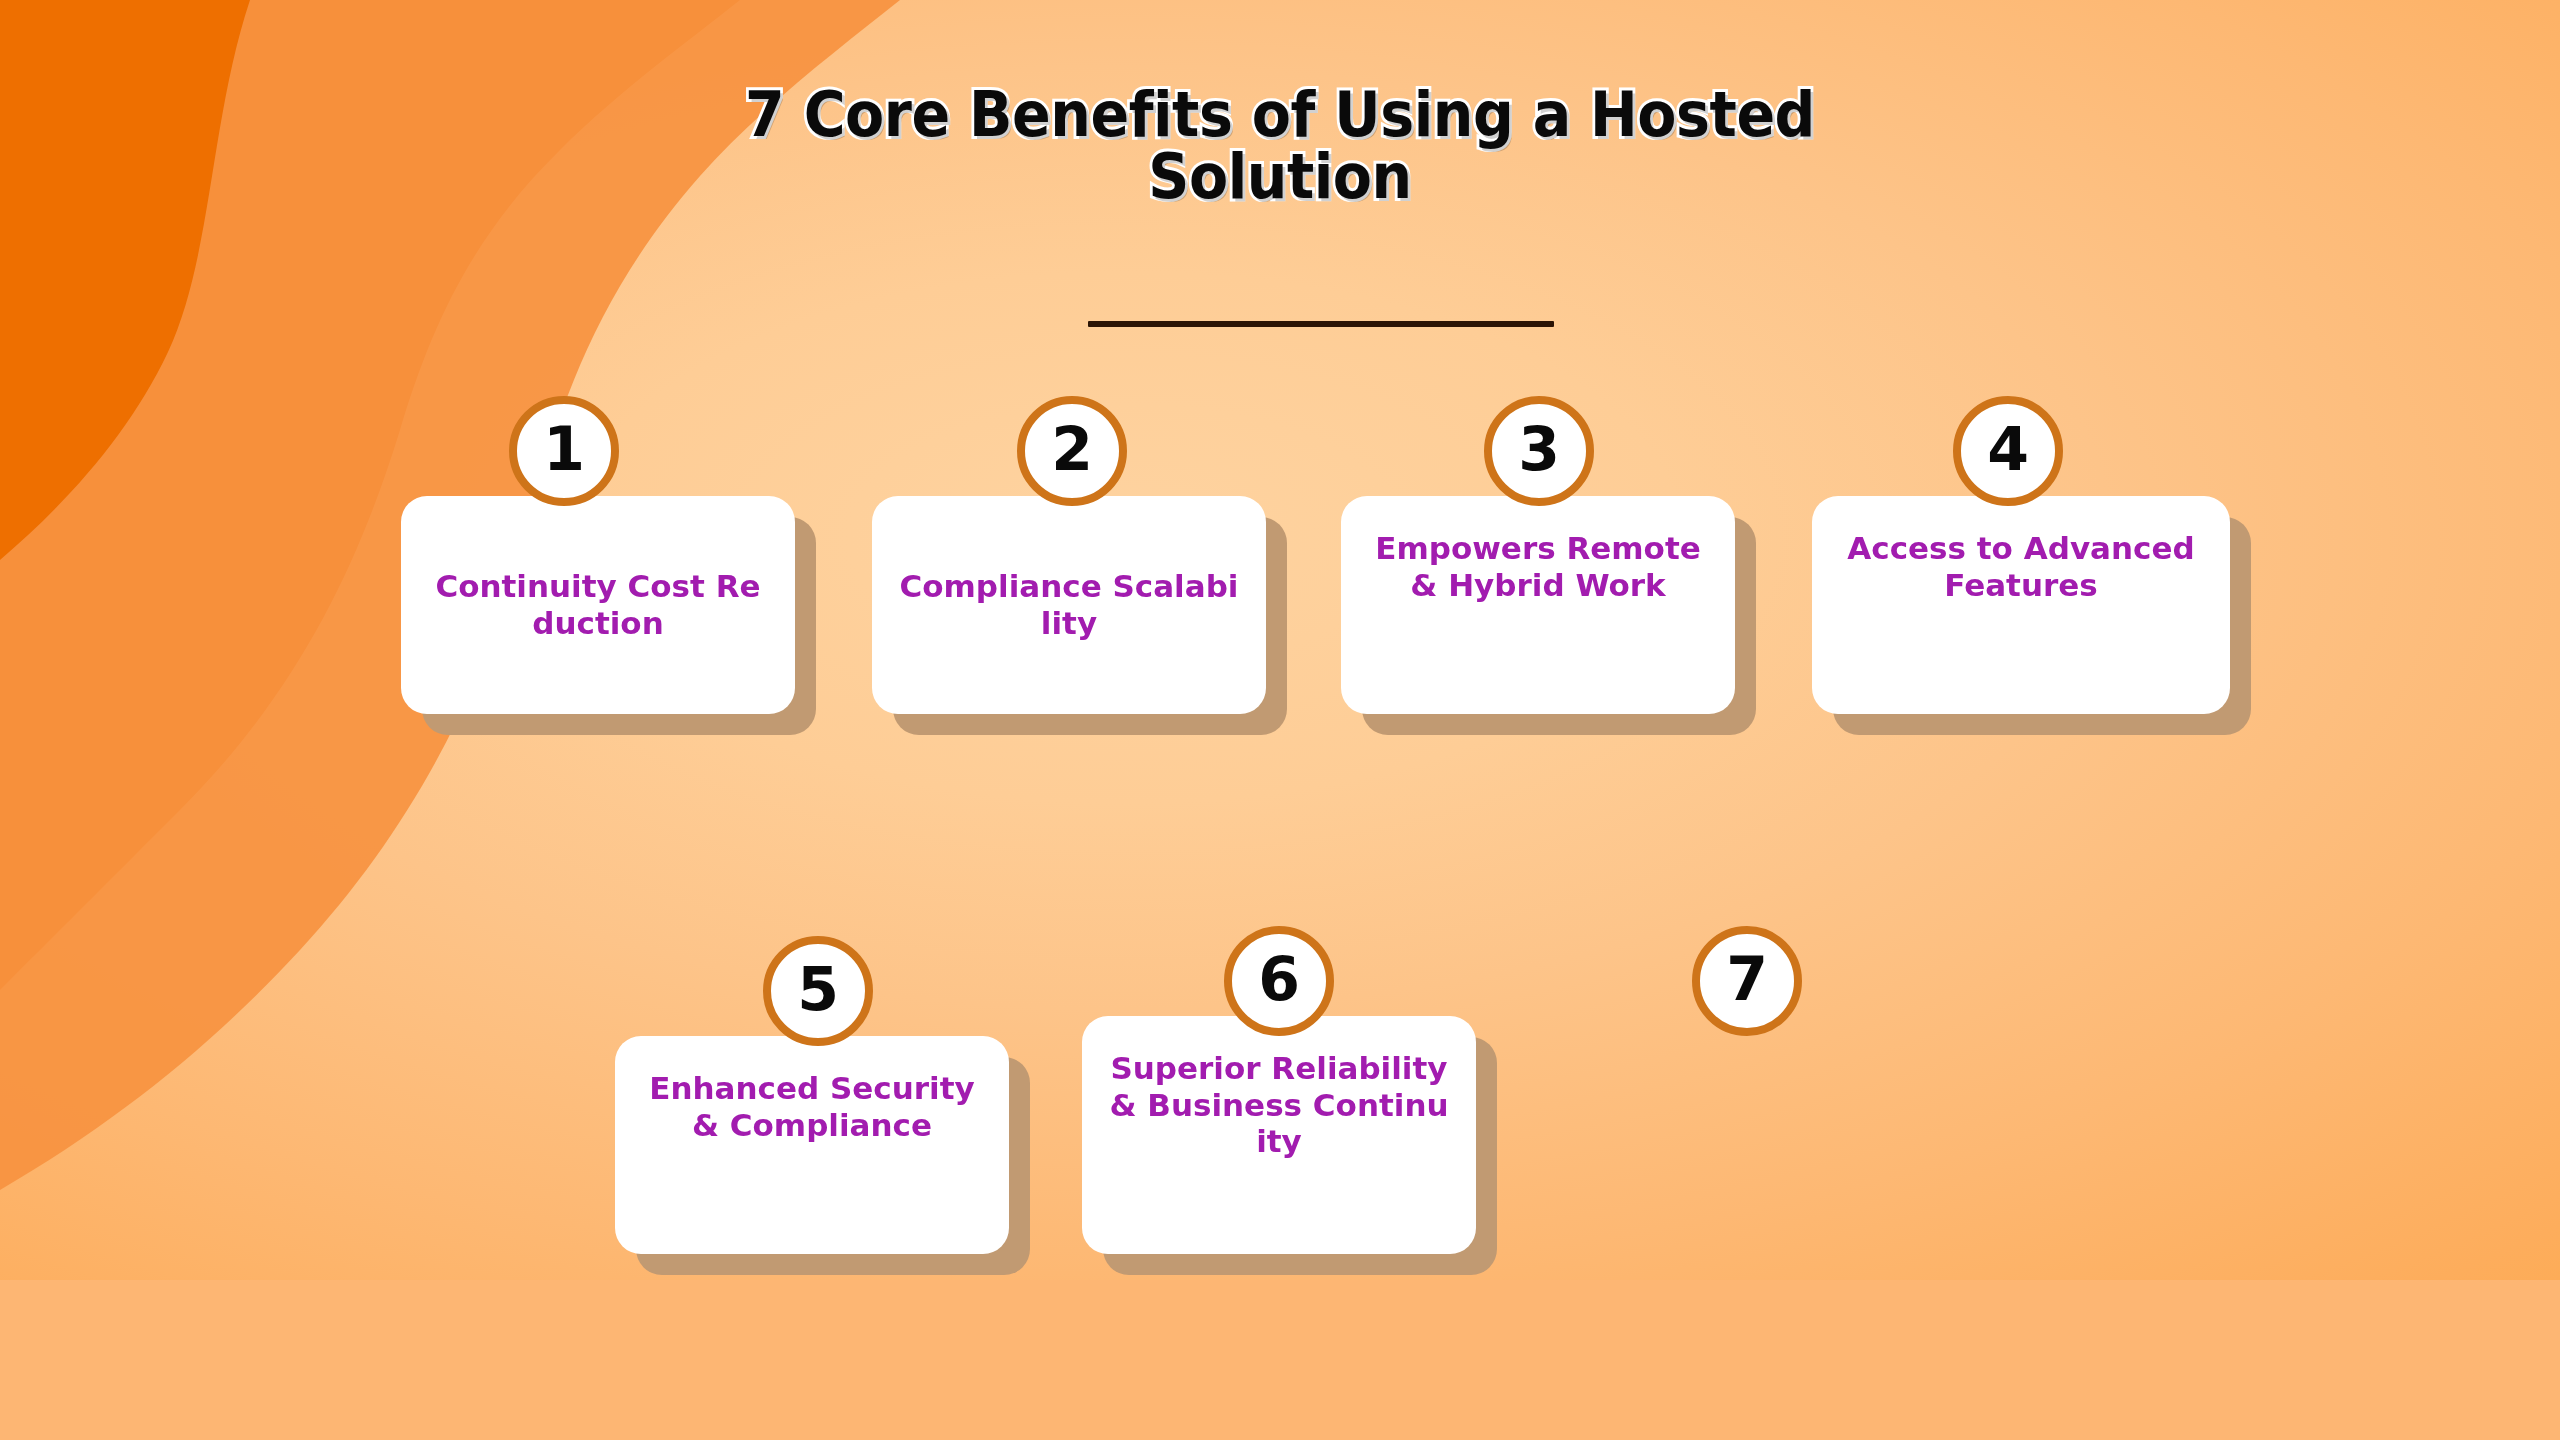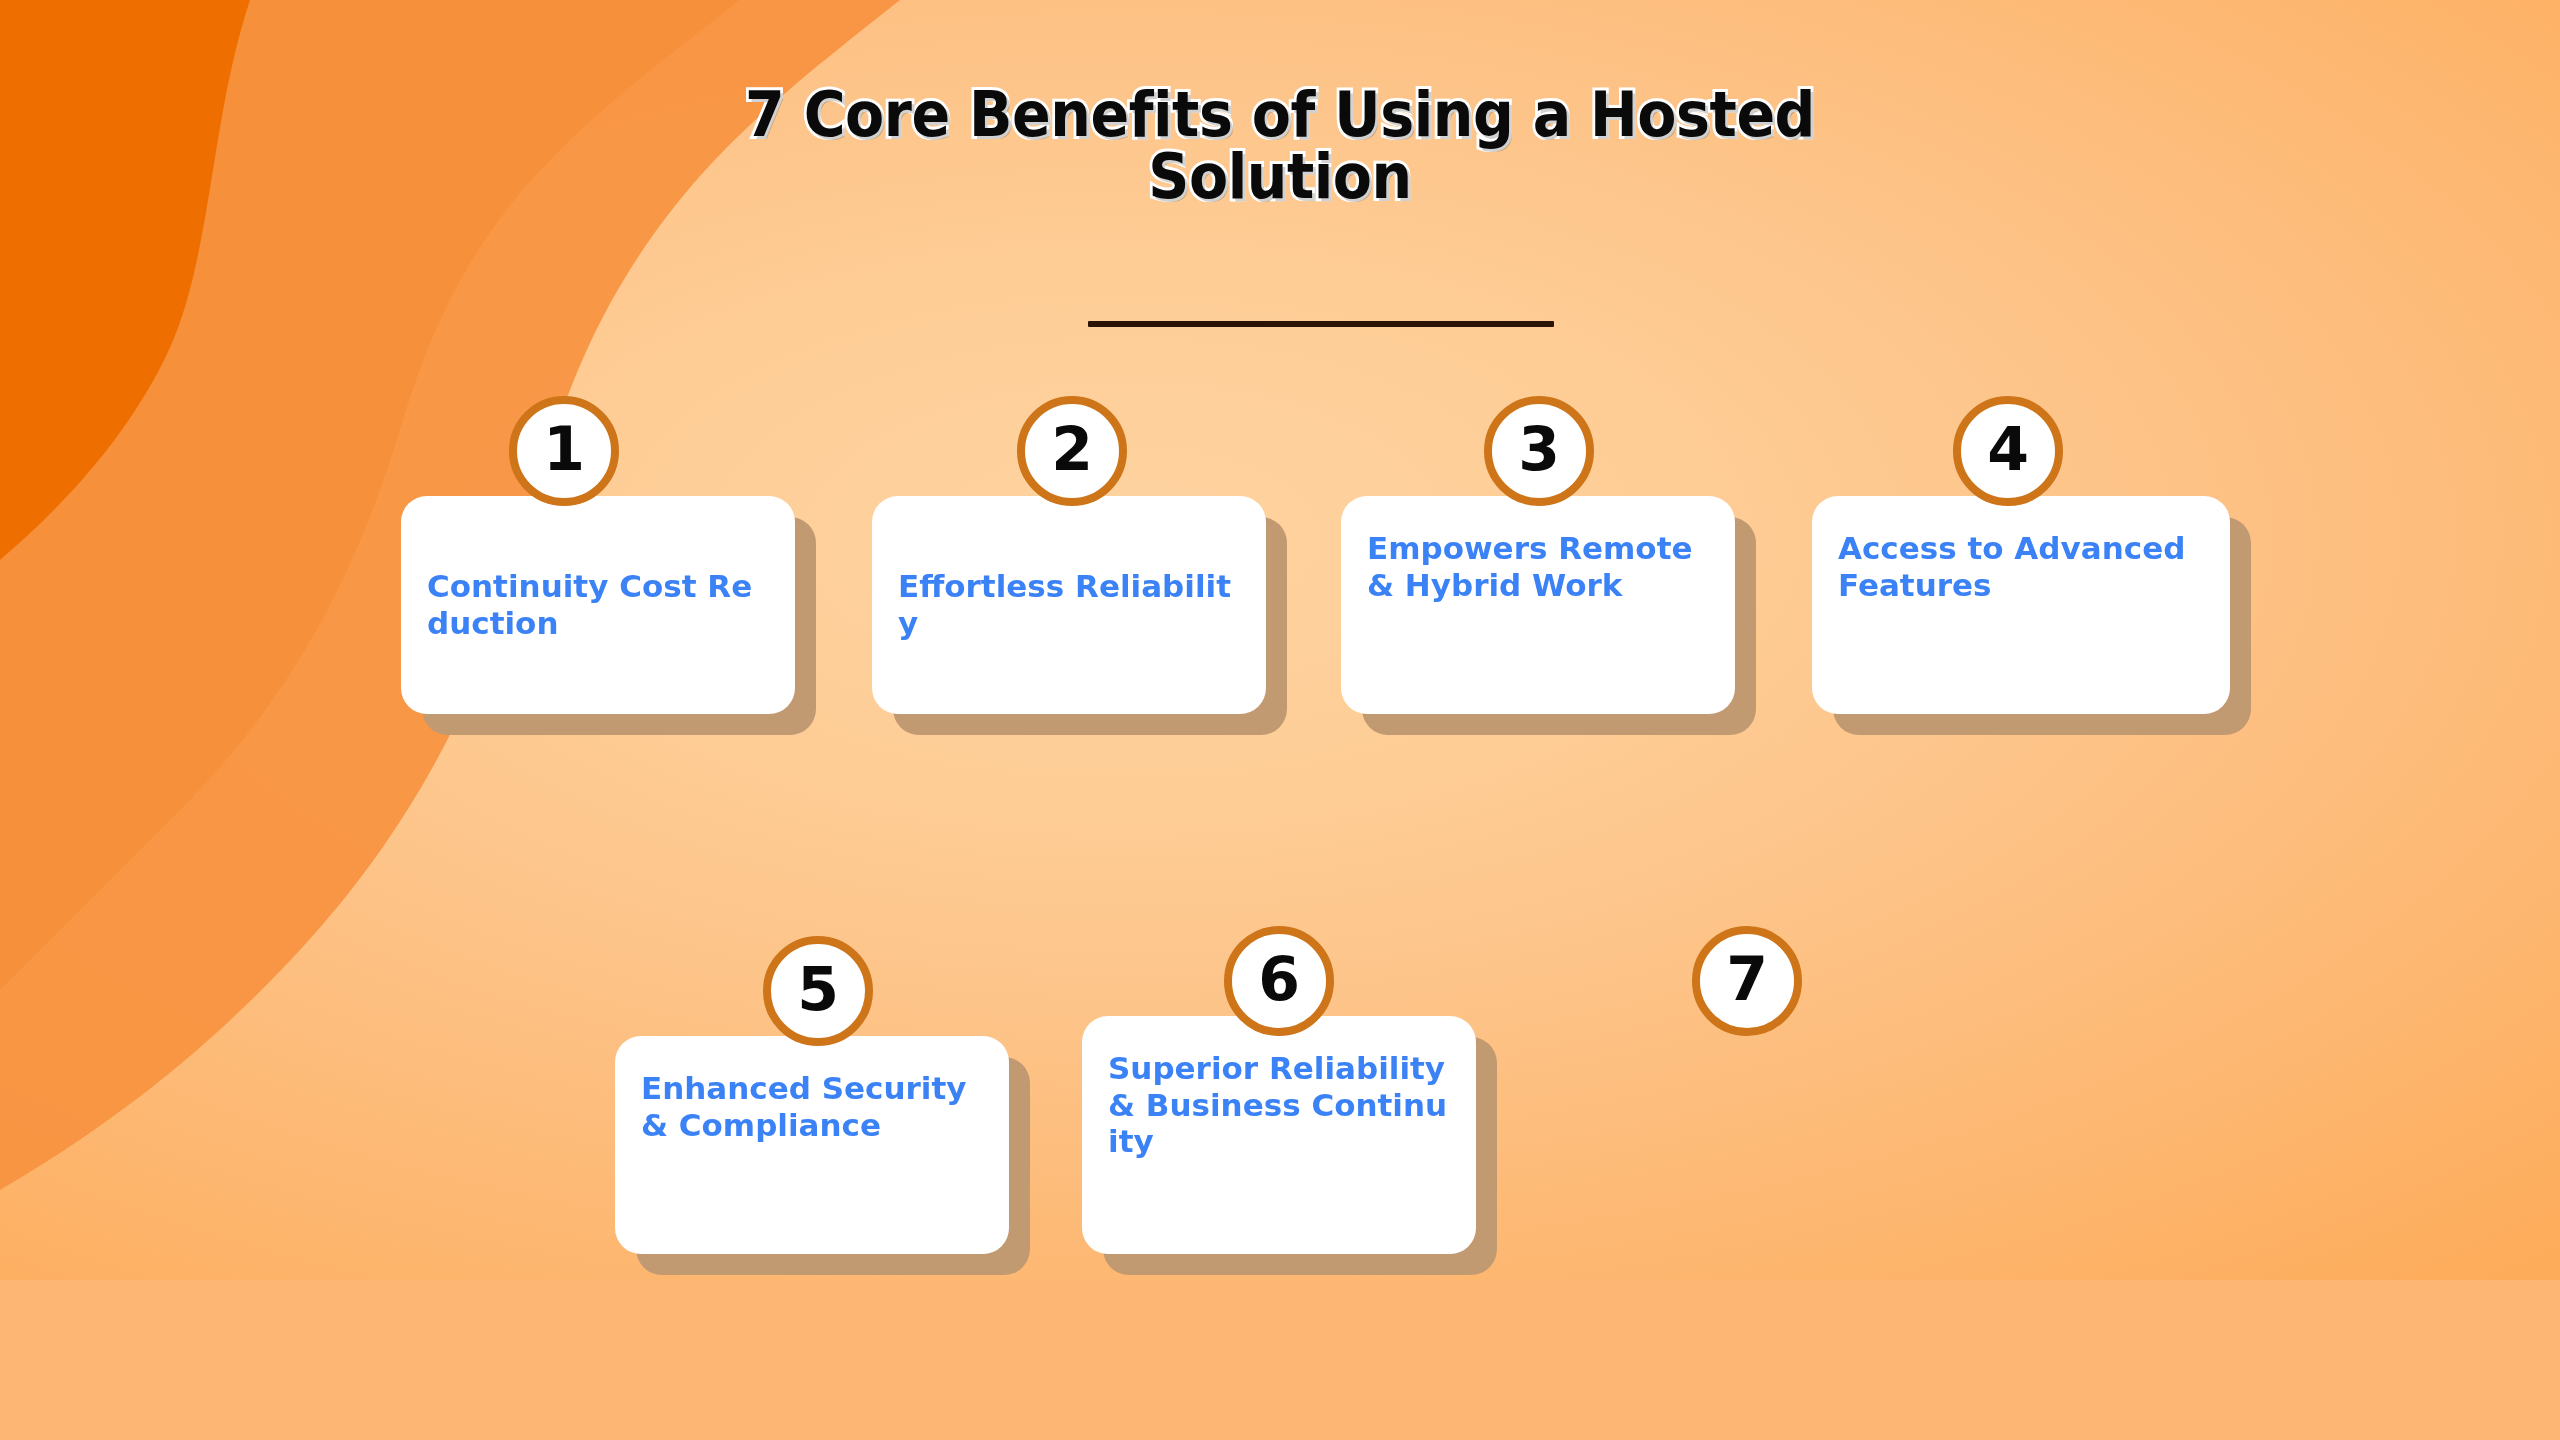--- a/index.html
+++ b/index.html
@@ -92,21 +92,22 @@
     bottom: 0;
     display: flex;
     align-items: center;
     justify-content: center;
   }
   .card-label {
     font-family: "DejaVu Sans", sans-serif;
     font-weight: bold;
     font-size: 31px;
     line-height: 1.18;
-    color: #3b82f6;
+    color: #a21caf;
+    text-align: center;
     word-break: break-all;
     overflow-wrap: anywhere;
   }
   .card.tall .card-inner { align-items: flex-start; padding-top: 34px; }
 
   .badge {
     position: absolute;
     width: 110px;
     height: 110px;
     border-radius: 50%;
@@ -152,21 +153,21 @@
     <div class="card-inner">
       <div class="card-label">Continuity Cost Reduction</div>
     </div>
   </div>
   <div class="badge" style="left:509px; top:396px;">
     <span class="badge-num">1</span>
   </div>
 
   <div class="card" style="left:872px; top:496px;">
     <div class="card-inner">
-      <div class="card-label">Effortless Reliability</div>
+      <div class="card-label">Compliance Scalability</div>
     </div>
   </div>
   <div class="badge" style="left:1017px; top:396px;">
     <span class="badge-num">2</span>
   </div>
 
   <div class="card tall" style="left:1341px; top:496px;">
     <div class="card-inner">
       <div class="card-label">Empowers Remote &amp; Hybrid Work</div>
     </div>

